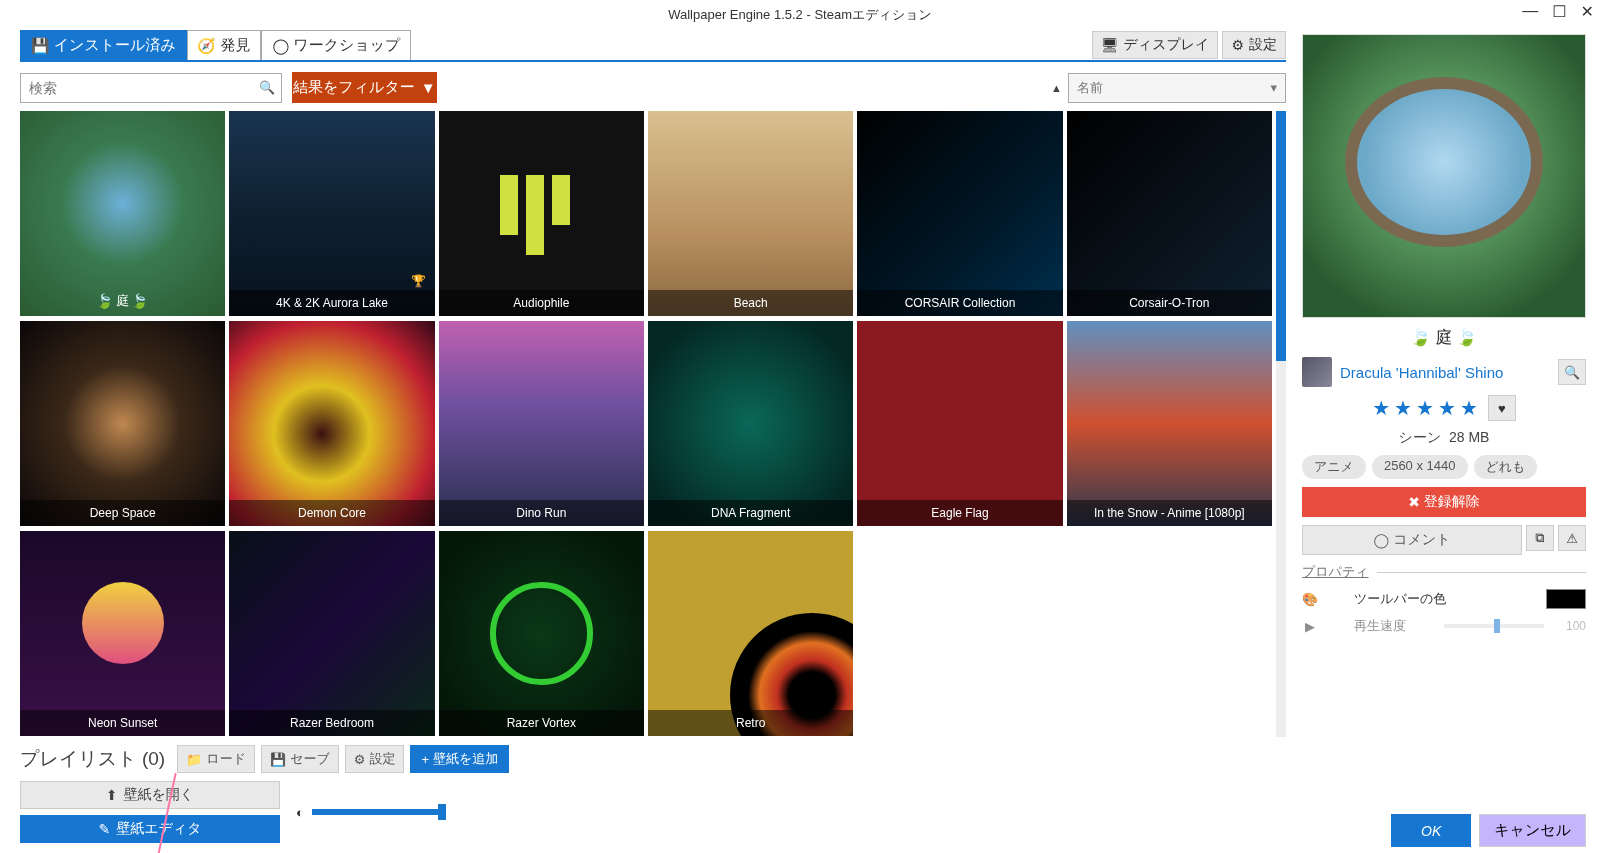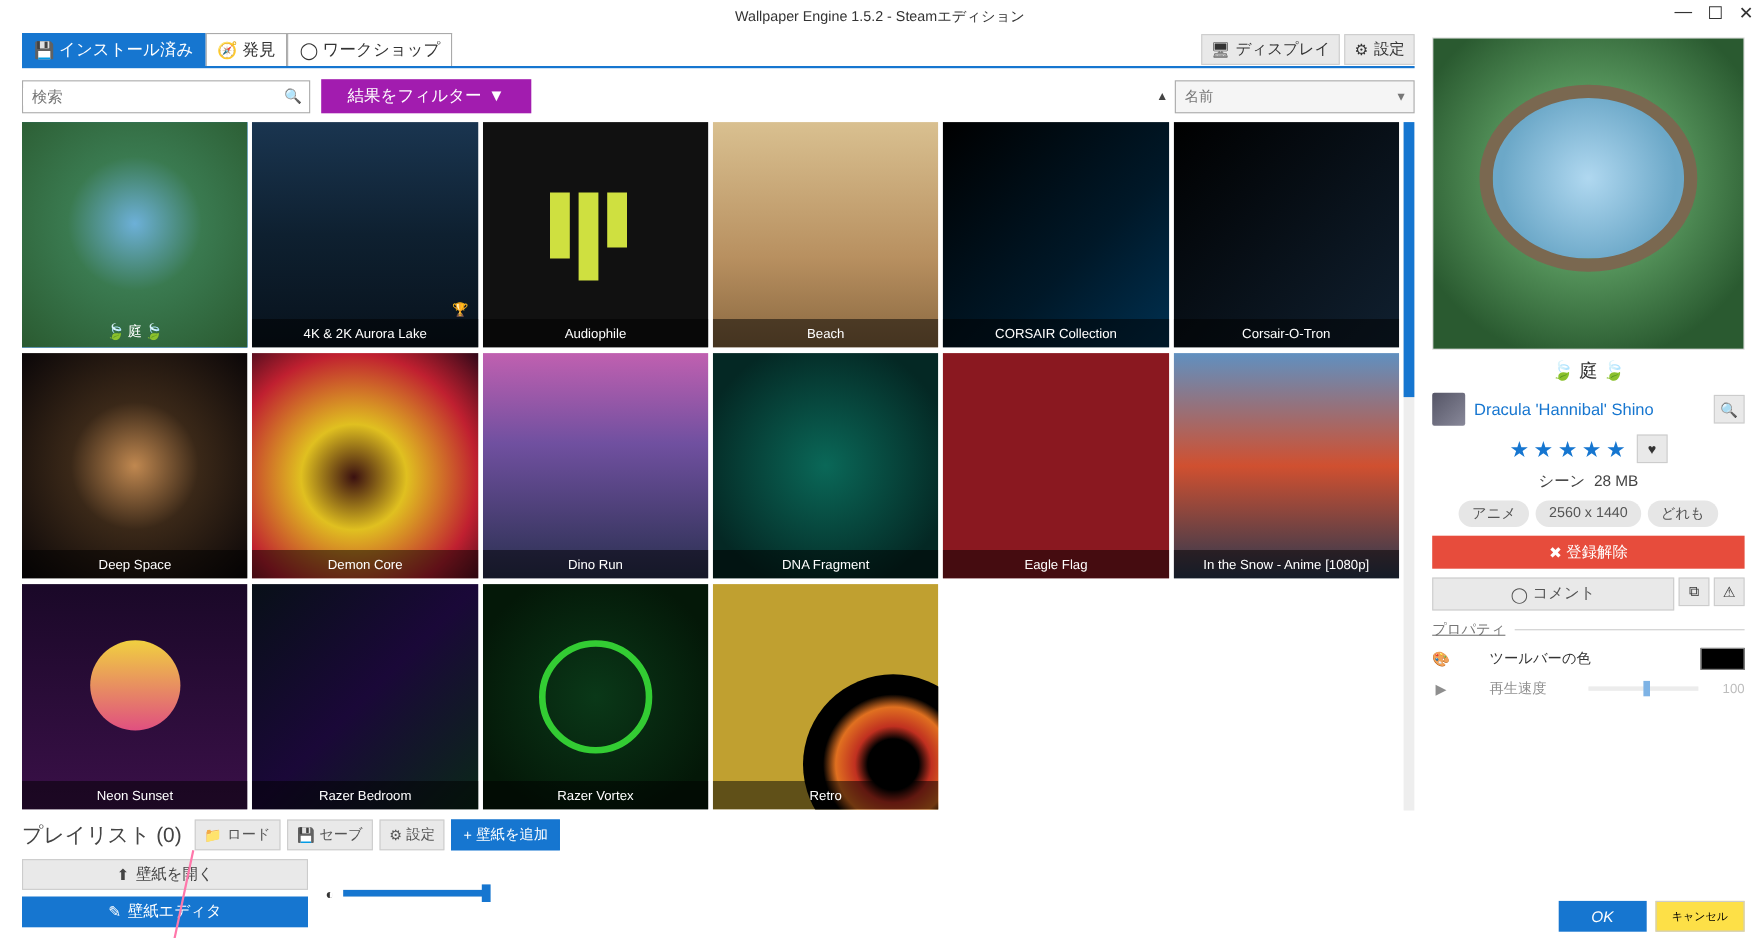--- a/index.html
+++ b/index.html
@@ -18,21 +18,21 @@
 .tabs-row { display: flex; align-items: center; border-bottom: 2px solid #1676d0; padding-bottom: 0; }
 .tab { display: inline-flex; align-items: center; gap: 4px; padding: 5px 10px; border: 1px solid #aaa; background: #fff; cursor: pointer; font-size: 15px; border-bottom: none; }
 .tab.active { background: #1676d0; color: #fff; border-color: #1676d0; }
 .tabs-right { margin-left: auto; display: flex; gap: 4px; }
 .btn-gray { background: #e9e9e9; border: 1px solid #ccc; padding: 4px 8px; display: inline-flex; align-items: center; gap: 5px; cursor: pointer; font-size: 14px; }
 
 .search-row { display: flex; align-items: center; gap: 10px; padding: 10px 0 8px 0; }
 .search-box { display: flex; align-items: center; border: 1px solid #aaa; height: 30px; width: 262px; }
 .search-input { flex: 1; border: none; outline: none; padding: 0 8px; font-size: 14px; color: #777; }
 .search-icon { width: 28px; display: flex; align-items: center; justify-content: center; color: #555; }
-.filter-btn { background: #a21caf; color: #fff; border: none; padding: 6px 24px; display: inline-flex; align-items: center; gap: 6px; cursor: pointer; font-size: 15px; }
+.filter-btn { background: #c2410c; color: #fff; border: none; padding: 6px 1px; display: inline-flex; align-items: center; gap: 6px; cursor: pointer; font-size: 15px; }
 .sort-row { margin-left: auto; display: flex; align-items: center; gap: 6px; }
 .sort-triangle { color: #444; font-size: 11px; }
 .sort-select { width: 218px; height: 30px; border: 1px solid #aaa; background: #f5f5f5; display: flex; align-items: center; justify-content: space-between; padding: 0 8px; color: #777; cursor: pointer; }
 
 .grid-wrap { position: relative; flex: 1; overflow: hidden; }
 .grid { display: grid; grid-template-columns: repeat(6, 1fr); gap: 4px; height: 100%; overflow-y: hidden; padding-right: 14px; }
 .tile { position: relative; aspect-ratio: 1/1; overflow: hidden; cursor: pointer; min-height: 0; }
 .tile.selected { outline: 3px solid #1676d0; outline-offset: -3px; }
 .tile-caption { position: absolute; bottom: 0; left: 0; right: 0; background: rgba(0,0,0,0.5); color: #fff; font-size: 12px; text-align: center; padding: 6px 4px; white-space: nowrap; overflow: hidden; text-overflow: ellipsis; }
 .tile-badge { position: absolute; bottom: 28px; right: 8px; color: #5c5; font-size: 12px; }
@@ -63,38 +63,38 @@
 .preview { width: 100%; aspect-ratio: 1/1; position: relative; border: 1px solid #ddd; }
 .preview-title { text-align: center; font-size: 17px; display: flex; align-items: center; justify-content: center; gap: 4px; }
 .author-row { display: flex; align-items: center; gap: 8px; }
 .avatar { width: 30px; height: 30px; background: linear-gradient(135deg,#556,#889); border-radius: 2px; }
 .author-name { color: #1676d0; font-size: 15px; flex: 1; }
 .btn-icon-sm { width: 28px; height: 26px; background: #e9e9e9; border: 1px solid #ccc; display: flex; align-items: center; justify-content: center; cursor: pointer; }
 .stars-row { display: flex; align-items: center; justify-content: center; gap: 6px; }
 .stars { color: #1676d0; font-size: 20px; letter-spacing: 4px; }
 .heart-btn { width: 28px; height: 26px; background: #e9e9e9; border: 1px solid #ccc; display: flex; align-items: center; justify-content: center; cursor: pointer; }
 .meta-row { text-align: center; font-size: 14px; color: #444; }
-.tag-row { display: flex; justify-content: center; gap: 6px; flex-wrap: wrap; }
+.tag-row { display: flex; gap: 6px; flex-wrap: wrap; }
 .tag { background: #e6e6e6; border-radius: 12px; padding: 3px 12px; font-size: 13px; color: #555; }
 .btn-red { background: #e74c3c; color: #fff; border: none; padding: 6px; display: flex; align-items: center; justify-content: center; gap: 4px; cursor: pointer; font-size: 14px; width: 100%; }
 .comment-row { display: flex; gap: 4px; }
 .btn-comment { flex: 1; background: #e9e9e9; border: 1px solid #ccc; padding: 5px; display: flex; align-items: center; justify-content: center; gap: 4px; cursor: pointer; font-size: 14px; color: #555; }
 .props-header { display: flex; align-items: center; gap: 8px; color: #777; font-size: 13px; text-decoration: underline; }
 .props-header .line { flex: 1; height: 1px; background: #ccc; }
 .prop-row { display: flex; align-items: center; gap: 8px; font-size: 13px; }
 .prop-icon { width: 16px; text-align: center; }
 .prop-label { flex: 1; margin-left: 28px; }
 .color-sw { width: 40px; height: 20px; background: #000; border: 1px solid #888; }
 .prop-slider { position: relative; width: 100px; height: 4px; background: #ddd; }
 .prop-slider-thumb { position: absolute; top: -5px; width: 6px; height: 14px; background: #1676d0; }
 .prop-val { width: 34px; text-align: right; color: #888; font-size: 12px; }
 
 .footer-right { margin-top: auto; display: flex; gap: 8px; justify-content: flex-end; padding-top: 8px; }
 .btn-ok { background: #1676d0; color: #fff; border: none; padding: 6px 30px; cursor: pointer; font-size: 14px; font-style: italic; }
-.btn-cancel { background: #fde047; border: 1px solid #ccc; padding: 6px 14px; cursor: pointer; font-size: 10px; }
+.btn-cancel { background: #c4b5fd; border: 1px solid #ccc; padding: 6px 14px; cursor: pointer; font-size: 15px; }
 
 .faded { opacity: 0.55; }
 
 .pink-line { position: absolute; left: 156px; bottom: -8px; width: 2px; height: 90px; background: #f7a; transform: rotate(12deg); transform-origin: bottom; }
 </style>
 </head>
 <body>
 
 <div class="titlebar">
   <span class="titlebar-title">Wallpaper Engine 1.5.2 - Steamエディション</span>

